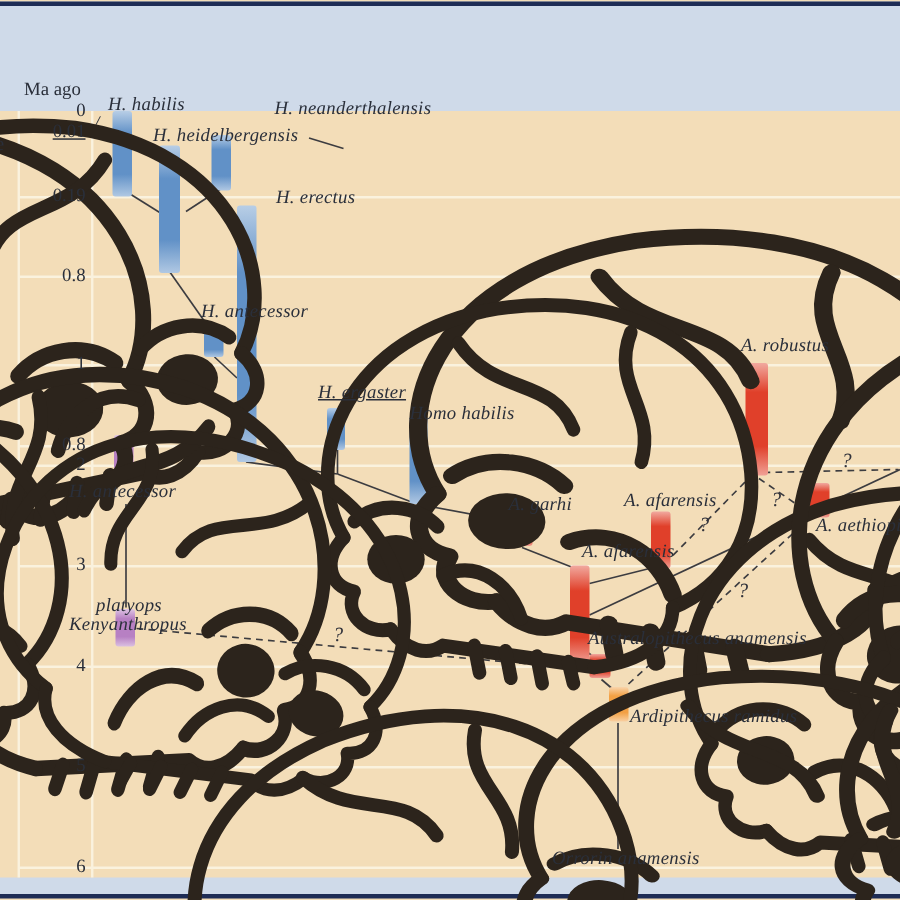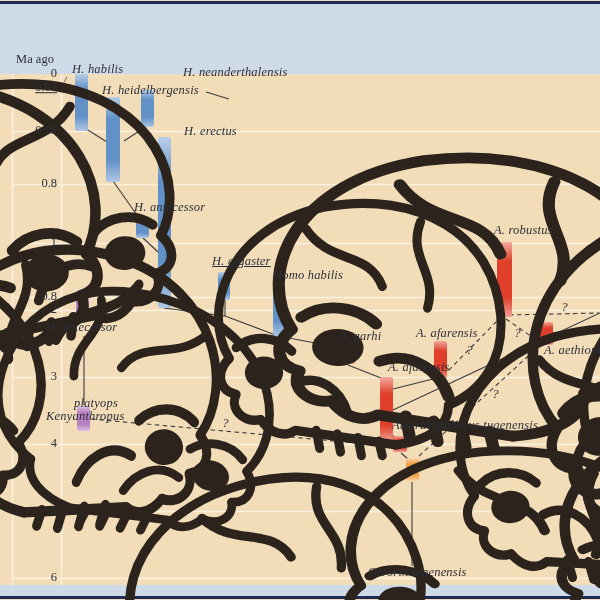--- a/index.html
+++ b/index.html
@@ -148,27 +148,28 @@
       <div class="tick-label" style="top: 578px;">6</div>
       <div class="sp-label" style="left: 72px; top: 63px;">H. habilis</div>
       <div class="sp-label" style="left: 141px; top: 66px; margin-left: 42px;">H. neanderthalensis</div>
       <div class="sp-label" style="left: 102px; top: 84px;">H. heidelbergensis</div>
       <div class="sp-label" style="left: 156px; top: 125px; margin-left: 28px;">H. erectus</div>
       <div class="sp-label" style="left: 134px; top: 201px;">H. antecessor</div>
       <div class="sp-label" style="left: 212px; top: 255px; text-decoration: underline;">H. ergaster</div>
       <div class="sp-label" style="left: 273px; top: 269px;">Homo habilis</div>
       <div class="sp-label" style="left: 46px; top: 321px;">H. antecessor</div>
       <div class="sp-label" style="left: 46px; top: 382px; margin-top: 28px;">Kenyanthropus</div>
-      <div class="sp-label" style="left: 74px; top: 397px;">platyops</div>
+      <div class="sp-label" style="left: 64px; top: 397px;">platyops</div>
       <div class="sp-label" style="left: 339px; top: 330px;">A. garhi</div>
       <div class="sp-label" style="left: 416px; top: 327px;">A. afarensis</div>
       <div class="sp-label" style="left: 367px; top: 361px; margin-left: 21px;">A. afarensis</div>
       <div class="sp-label" style="left: 494px; top: 224px;">A. robustus</div>
       <div class="sp-label" style="left: 544px; top: 344px;">A. aethiopicus</div>
-      <div class="sp-label" style="left: 392px; top: 419px;">Australopithecus tugenensis</div>
-      <div class="sp-label" style="left: 368px; top: 566px;">Orrorin tugenensis</div>
+      <div class="sp-label" style="left: 392px; top: 419px;">Australopithecus anamensis</div>
+      <div class="sp-label" style="left: 420px; top: 471px;">Ardipithecus ramidus</div>
+      <div class="sp-label" style="left: 368px; top: 566px;">Orrorin anamensis</div>
       <div class="qmark" style="left: 222px; top: 415px;">?</div>
       <div class="qmark" style="left: 466px; top: 342px;">?</div>
       <div class="qmark" style="left: 514px; top: 325px;">?</div>
       <div class="qmark" style="left: 561px; top: 299px;">?</div>
       <div class="qmark" style="left: 492px; top: 386px;">?</div>
     </div>
 </div>
 
 </body></html>

